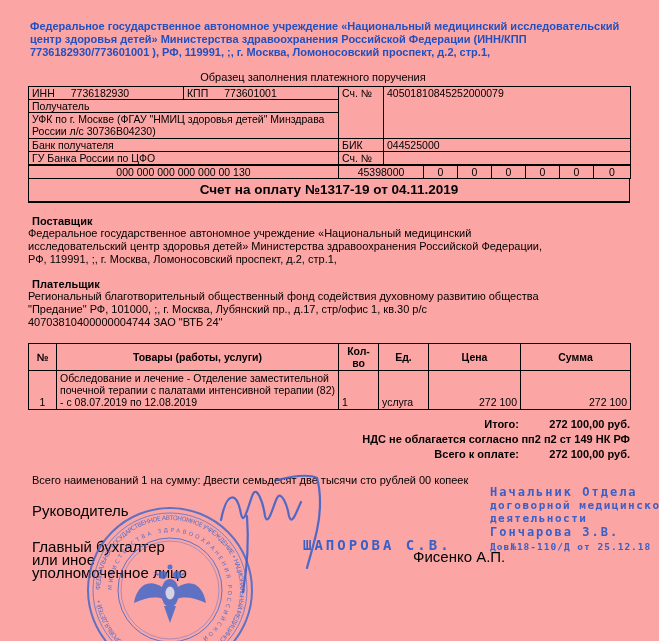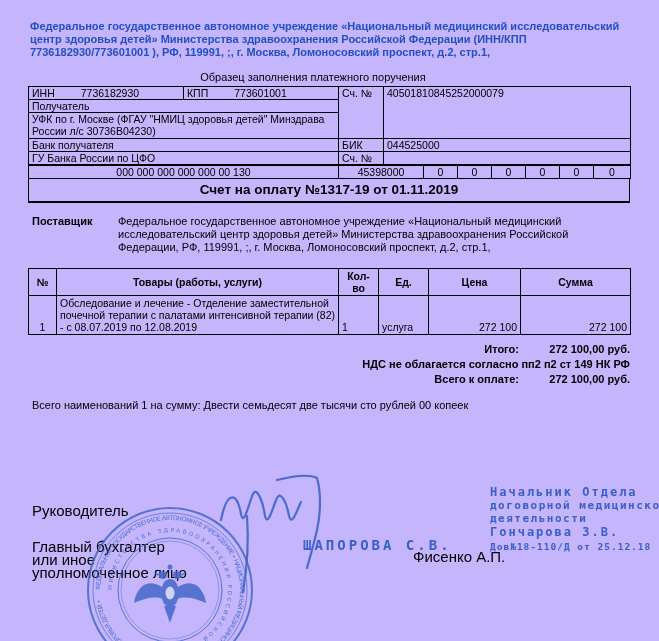--- a/index.html
+++ b/index.html
@@ -1,46 +1,46 @@
 <!DOCTYPE html>
 <html><head>
 <meta charset="utf-8">
 <style>
   html,body { margin:0; padding:0; background:#fff; }
   .page {
-    position:relative; width:659px; height:641px; background:#c4b5fd;
+    position:relative; width:659px; height:641px; background:#fca5a5;
     font-family:"Liberation Sans", sans-serif; font-size:11px; color:#000;
     overflow:hidden;
   }
   .org-header {
     position:absolute; left:30px; top:20px; width:602px;
     color:#2350bf; font-weight:bold; font-size:11px; line-height:13px;
   }
   .po-caption {
     position:absolute; left:12px; top:71px; width:602px;
     text-align:center; font-size:11px;
   }
   .content { position:absolute; left:28px; top:86px; width:602px; }
 
   table.ptable { border-collapse:collapse; table-layout:fixed; width:602px; }
   table.ptable td {
     border:1px solid #000; padding:0 3px; font-size:10.5px; line-height:12px;
     vertical-align:top; overflow:hidden;
   }
-  .val-sp { margin-left:26px; }
+  .val-sp { margin-left:16px; }
   .c { text-align:center; }
   .r { text-align:right; }
 
   .inv-title {
     box-sizing:border-box; width:602px;
     border-left:1px solid #000; border-right:1px solid #000; border-bottom:2.5px solid #000;
     text-align:center; font-weight:bold; font-size:13.5px; padding:3px 0 4px 0;
   }
 
-  .sec { display:flex; margin-top:12px; }
+  .sec { display:flex; margin-top:12px;flex-direction:column; }
   .sec-label { flex:none; width:86px; padding-left:4px; font-weight:bold; font-size:11px; }
   .sec-text { width:516px; font-size:11px; line-height:13px; }
 
   table.items { border-collapse:collapse; table-layout:fixed; width:602px; margin-top:14px; }
   table.items td, table.items th {
     border:1px solid #000; padding:1px 3px; font-size:10.5px; line-height:12px;
   }
   table.items th { font-weight:bold; text-align:center; }
   table.items td.bot { vertical-align:bottom; }
 
@@ -130,27 +130,31 @@
         <td class="c">0</td>
         <td class="c">0</td>
         <td class="c">0</td>
         <td class="c">0</td>
         <td class="c">0</td>
         <td class="c">0</td>
       </tr>
     </tbody>
       </table>
 
-    <div class="inv-title">Счет на оплату №1317-19 от 01.11.2019</div>
+    <div class="inv-title">Счет на оплату №1317-19 от 04.11.2019</div>
 
     <div class="sec">
       <div class="sec-label">Поставщик</div>
       <div class="sec-text">Федеральное государственное автономное учреждение «Национальный медицинский исследовательский центр здоровья детей» Министерства здравоохранения Российской Федерации, РФ, 119991, ;, г. Москва, Ломоносовский проспект, д.2, стр.1,</div>
     </div>
 
+    <div class="sec">
+      <div class="sec-label">Плательщик</div>
+      <div class="sec-text">Региональный благотворительный общественный фонд содействия духовному развитию общества "Предание"  РФ, 101000, ;, г. Москва, Лубянский пр., д.17,  стр/офис 1,  кв.30 р/с 40703810400000004744 ЗАО "ВТБ 24"</div>
+    </div>
 
 
     <table class="items">
       <colgroup>
         <col style="width:28px">
           <col style="width:282px">
           <col style="width:40px">
         <col style="width:50px">
           <col style="width:92px">
           <col style="width:110px">

